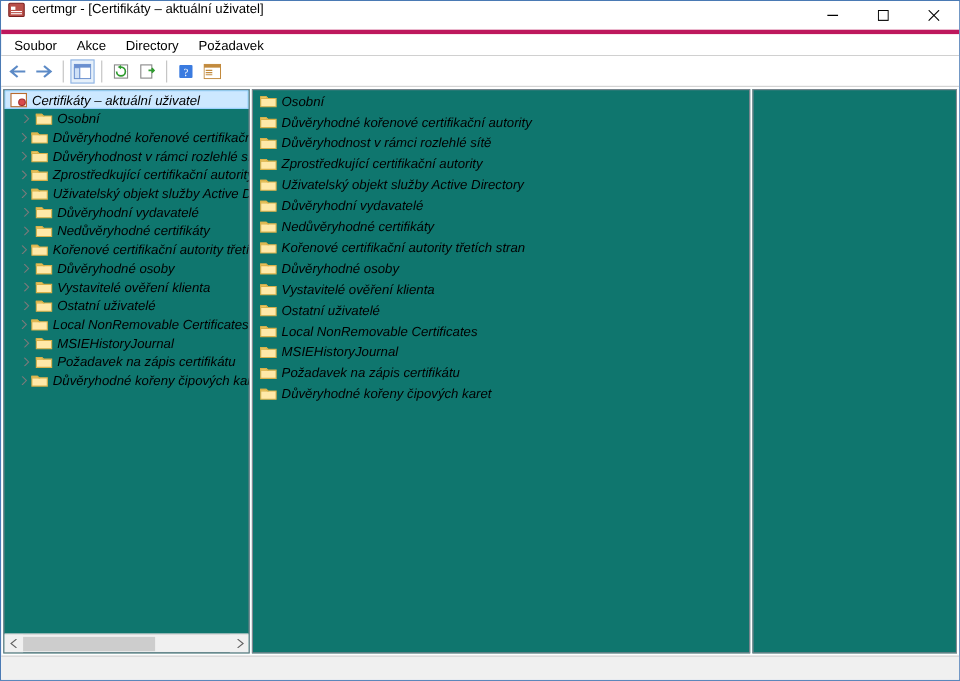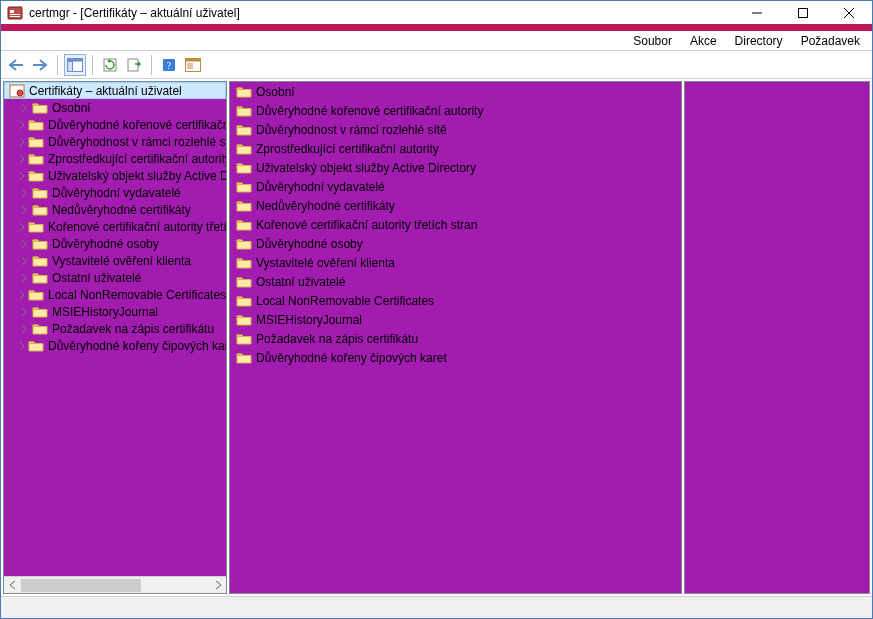--- a/index.html
+++ b/index.html
@@ -13,39 +13,38 @@
     border: 1px solid #4a7ab4;
     display: flex;
     flex-direction: column;
     color:#000;
   }
   
   .titlebar {
     height: 30px;
     background: #fff;
     display:flex;
-    align-items:center;
+    align-items:flex-start;
     padding:0 0 0 6px;
-    border-bottom:7px solid #be185d;
+    border-bottom:4px solid #be185d;
   }
   .titlebar .app-icon { width:16px; height:16px; margin-right:6px; }
   .titlebar .title { flex:1; font-size:12px; }
   .win-btns { display:flex; height:100%;}
   .win-btn { width:46px; display:flex; align-items:center; justify-content:center; }
   .win-btn svg { stroke:#000; stroke-width:1; fill:none; }
   
   .menubar {
     height:20px;
     display:flex;
     align-items:center;
     padding:0 4px;
     gap:2px;
     border-bottom:1px solid #d0d0d0;
     font-size:12px;
-    justify-content:flex-end;
   }
   .menubar span { padding:2px 8px; }
   
   .toolbar {
     height:28px;
     display:flex;
     align-items:center;
     gap:2px;
     padding:2px 4px;
     border-bottom:1px solid #d0d0d0;
@@ -57,24 +56,25 @@
   
   .main {
     flex:1;
     display:flex;
     padding:2px;
     gap:2px;
     min-height:0;
   }
   .pane {
     border:1px solid #828790;
-    background:#a21caf;
+    background:#0f766e;
     overflow:hidden;
     display:flex;
     flex-direction:column;
+    font-style:italic;
   }
   .tree-pane { width:224px; position:relative; }
   .list-pane { flex:1; }
   .empty-pane { width:186px; }
   .tree-body {
     flex:1;
     overflow-x:hidden;
     overflow-y:hidden;
     white-space:nowrap;
   }

